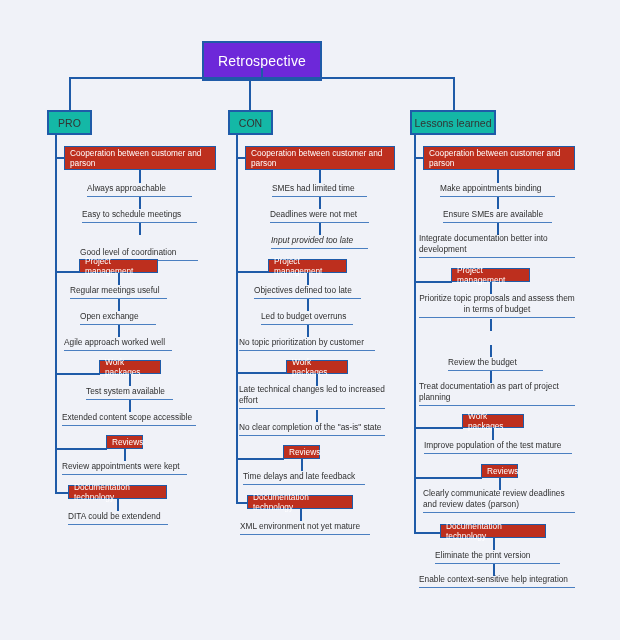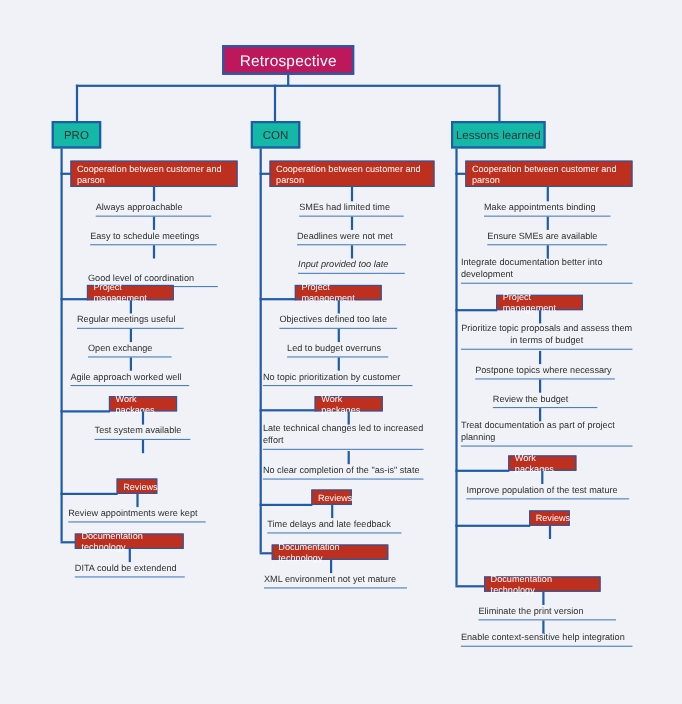--- a/index.html
+++ b/index.html
@@ -28,22 +28,22 @@
   }
   .conn.v { width: 2px; }
   .conn.h { height: 2px; }
 
   
   .root-node {
     position: absolute;
     left: 202px;
     top: 41px;
     width: 120px;
-    height: 27px;
-    background: #be185d;
+    height: 40px;
+    background: #6d28d9;
     border: 2px solid #1f5ba8;
     box-sizing: border-box;
     display: flex;
     align-items: center;
     justify-content: center;
     color: #ffffff;
     font-size: 14px;
     letter-spacing: .2px;
   }
 
@@ -126,20 +126,21 @@
   <div class="conn v" style="left:118px; top:299px; height:12px;"></div>
   <div class="leaf center" style="left:80px; top:311px; width:76px;">Open exchange</div>
   <div class="conn v" style="left:118px; top:325px; height:12px;"></div>
   <div class="leaf center" style="left:64px; top:337px; width:108px;">Agile approach worked well</div>
 
   <div class="conn h" style="left:55px; top:373px; width:45px;"></div>
   <div class="cat" style="left:99px; top:360px; width:62px; height:14px;">Work packages</div>
   <div class="conn v" style="left:129px; top:374px; height:12px;"></div>
   <div class="leaf center" style="left:86px; top:386px; width:87px;">Test system available</div>
   <div class="conn v" style="left:129px; top:400px; height:12px;"></div>
+  <div class="leaf center" style="left:62px; top:412px; width:134px;">Extended content scope accessible</div>
 
   <div class="conn h" style="left:55px; top:448px; width:52px;"></div>
   <div class="cat" style="left:106px; top:435px; width:37px; height:14px;">Reviews</div>
   <div class="conn v" style="left:124px; top:449px; height:12px;"></div>
   <div class="leaf center" style="left:62px; top:461px; width:125px;">Review appointments were kept</div>
 
   <div class="conn h" style="left:55px; top:492px; width:14px;"></div>
   <div class="cat" style="left:68px; top:485px; width:99px; height:14px;">Documentation technology</div>
   <div class="conn v" style="left:117px; top:499px; height:12px;"></div>
   <div class="leaf center" style="left:68px; top:511px; width:100px;">DITA could be extendend</div>
@@ -190,34 +191,34 @@
   <div class="conn v" style="left:497px; top:197px; height:12px;"></div>
   <div class="leaf center" style="left:443px; top:209px; width:109px;">Ensure SMEs are available</div>
   <div class="conn v" style="left:497px; top:223px; height:12px;"></div>
   <div class="leaf left" style="left:419px; top:233px; width:156px;">Integrate documentation better into development</div>
 
   <div class="conn h" style="left:414px; top:281px; width:38px;"></div>
   <div class="cat" style="left:451px; top:268px; width:79px; height:14px;">Project management</div>
   <div class="conn v" style="left:490px; top:282px; height:12px;"></div>
   <div class="leaf left" style="left:419px; top:293px; width:156px;text-align:center;">Prioritize topic proposals and assess them in terms of budget</div>
   <div class="conn v" style="left:490px; top:319px; height:12px;"></div>
-  <div class="leaf center" style="left:432px; top:331px; width:127px;">Postpone topics where necessary</div>
   <div class="conn v" style="left:490px; top:345px; height:12px;"></div>
   <div class="leaf center" style="left:448px; top:357px; width:95px;">Review the budget</div>
   <div class="conn v" style="left:490px; top:371px; height:12px;"></div>
   <div class="leaf left" style="left:419px; top:381px; width:156px;">Treat documentation as part of project planning</div>
 
   <div class="conn h" style="left:414px; top:427px; width:49px;"></div>
   <div class="cat" style="left:462px; top:414px; width:62px; height:14px;">Work packages</div>
   <div class="conn v" style="left:492px; top:428px; height:12px;"></div>
   <div class="leaf center" style="left:424px; top:440px; width:148px;">Improve population of the test mature</div>
 
   <div class="conn h" style="left:414px; top:477px; width:68px;"></div>
   <div class="cat" style="left:481px; top:464px; width:37px; height:14px;">Reviews</div>
   <div class="conn v" style="left:499px; top:478px; height:12px;"></div>
+  <div class="leaf left" style="left:423px; top:488px; width:152px;">Clearly communicate review deadlines and review dates (parson)</div>
 
   <div class="conn h" style="left:414px; top:532px; width:27px;"></div>
   <div class="cat" style="left:440px; top:524px; width:106px; height:14px;">Documentation technology</div>
   <div class="conn v" style="left:493px; top:538px; height:12px;"></div>
   <div class="leaf center" style="left:435px; top:550px; width:125px;">Eliminate the print version</div>
   <div class="conn v" style="left:493px; top:564px; height:12px;"></div>
   <div class="leaf left" style="left:419px; top:574px; width:156px;">Enable context-sensitive help integration</div>
 
 </div>
 

